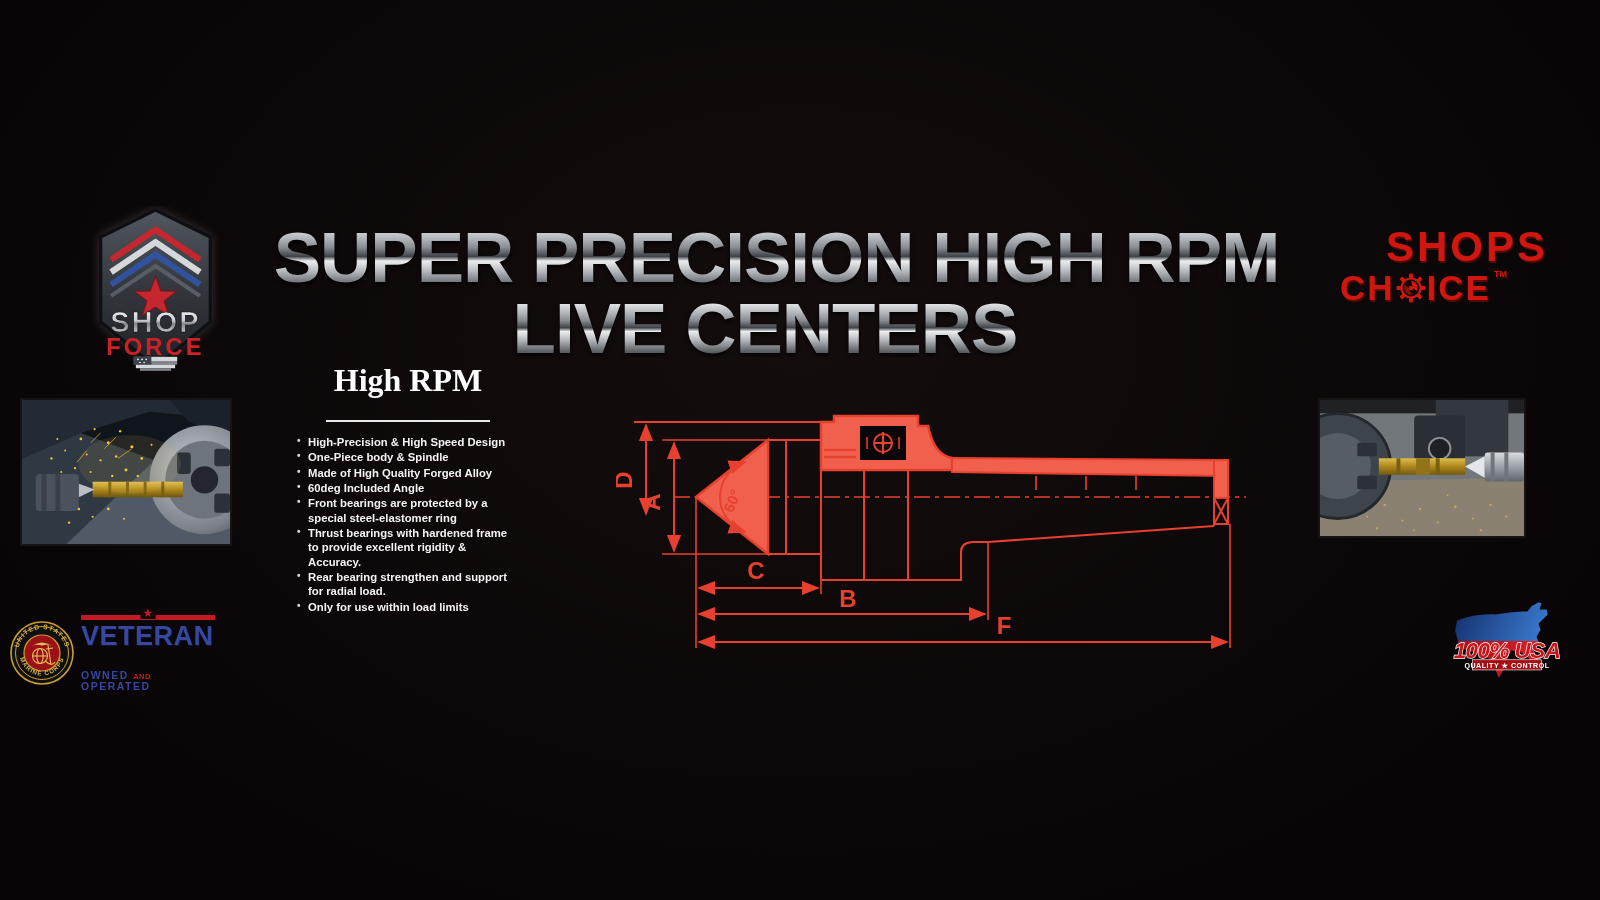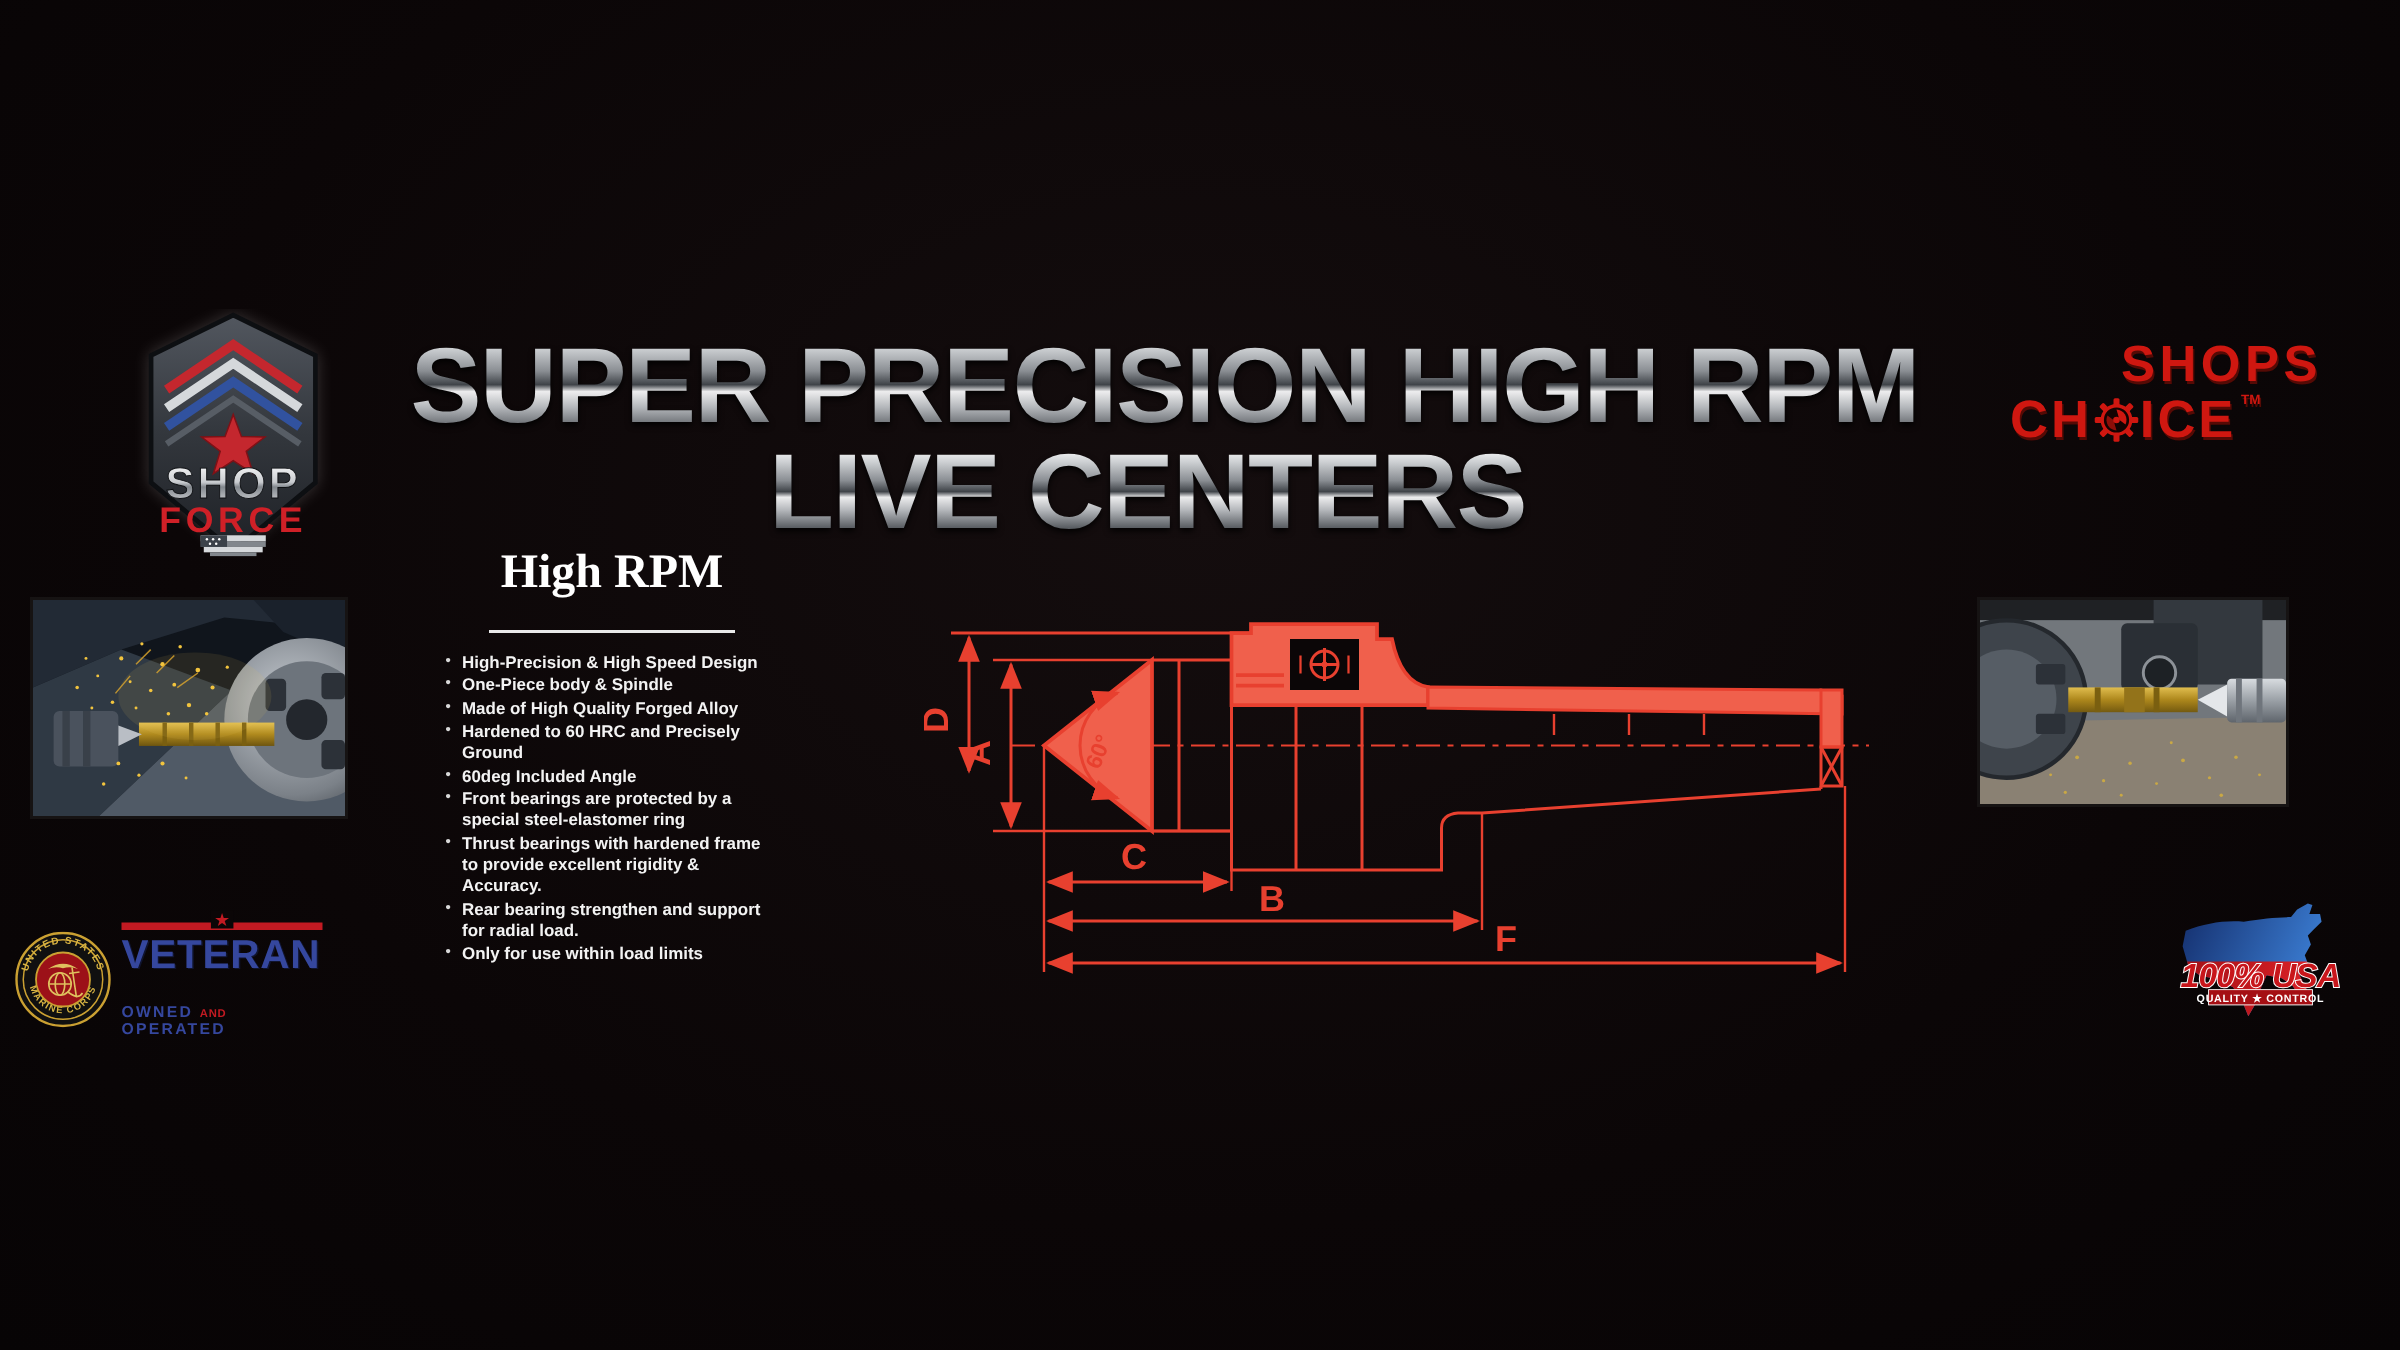--- a/index.html
+++ b/index.html
@@ -15,21 +15,21 @@
     background:linear-gradient(180deg,#ffffff 0%,#cdd0d3 16%,#8a8e93 36%,#3f4348 48%,#ededee 54%,#b3b6ba 68%,#5d6166 86%,#2c2f33 100%);
     -webkit-background-clip:text;background-clip:text;color:transparent;
     filter:drop-shadow(0 2px 2px rgba(0,0,0,0.9));
   }
   .title-line1{font-size:71px;line-height:76px;padding-left:23px;}
   .title-line2{font-size:71px;line-height:62px;margin-top:2px;}
   
   .shopforce{position:absolute;left:78px;top:206px;width:155px;height:164px;}
   
   .shopschoice{position:absolute;left:1340px;top:226px;width:212px;color:#cf1710;font-weight:900;line-height:1;}
-  .sc-line1{font-size:34px;letter-spacing:3px;text-align:right;padding-right:4px;text-shadow:1px 2px 0 #550a05;}
+  .sc-line1{font-size:42px;letter-spacing:3px;text-align:right;padding-right:4px;text-shadow:1px 2px 0 #550a05;}
   .sc-line2{font-size:35px;letter-spacing:2px;margin-top:2px;display:flex;align-items:center;text-shadow:1px 2px 0 #550a05;}
   .sc-gear{width:30px;height:30px;margin:0 1px;flex:0 0 auto;}
   .sc-tm{font-size:9px;vertical-align:top;margin-left:3px;letter-spacing:0;align-self:flex-start;}
   
   .features{position:absolute;left:296px;top:362px;width:224px;}
   .features-head-wrap{text-align:center;}
   .features-heading{
     display:inline-block;font-family:"Liberation Serif",serif;font-weight:700;
     font-size:32px;color:#ffffff;border-bottom:2px solid #e9e9e9;padding:0 8px 21px;
   }
@@ -206,21 +206,20 @@
   </div>
 
   <div class="features">
     <div class="features-head-wrap">
       <div class="features-heading">High RPM</div>
     </div>
     <ul>
       <li>High-Precision &amp; High Speed Design</li>
       <li>One-Piece body &amp; Spindle</li>
       <li>Made of High Quality Forged Alloy</li>
-      <li>Hardened to 60 HRC and Precisely Ground</li>
       <li>60deg Included Angle</li>
       <li>Front bearings are protected by a special steel-elastomer ring</li>
       <li>Thrust bearings with hardened frame to provide excellent rigidity &amp; Accuracy.</li>
       <li>Rear bearing strengthen and support for radial load.</li>
       <li>Only for use within load limits</li>
     </ul>
   </div>
 
   <div class="diagram">
     <svg viewBox="0 0 636 252">

